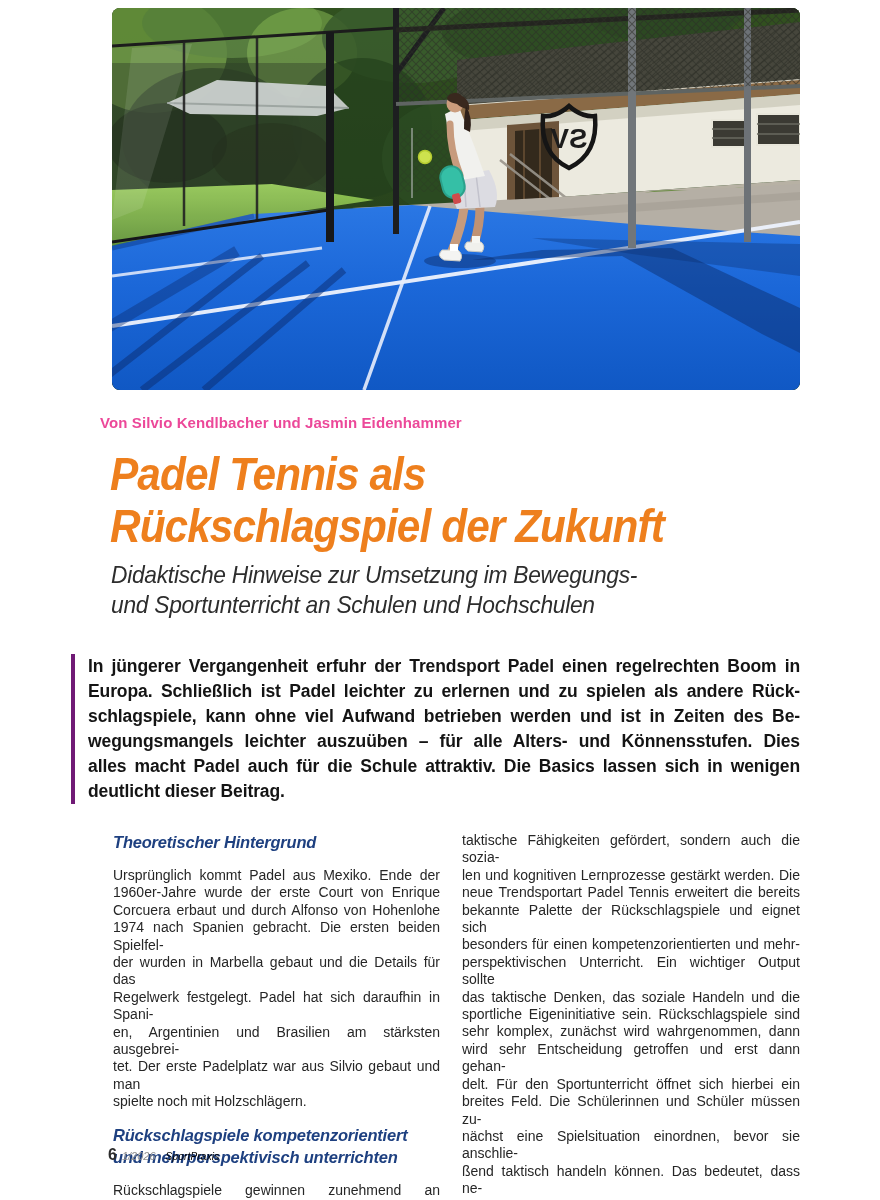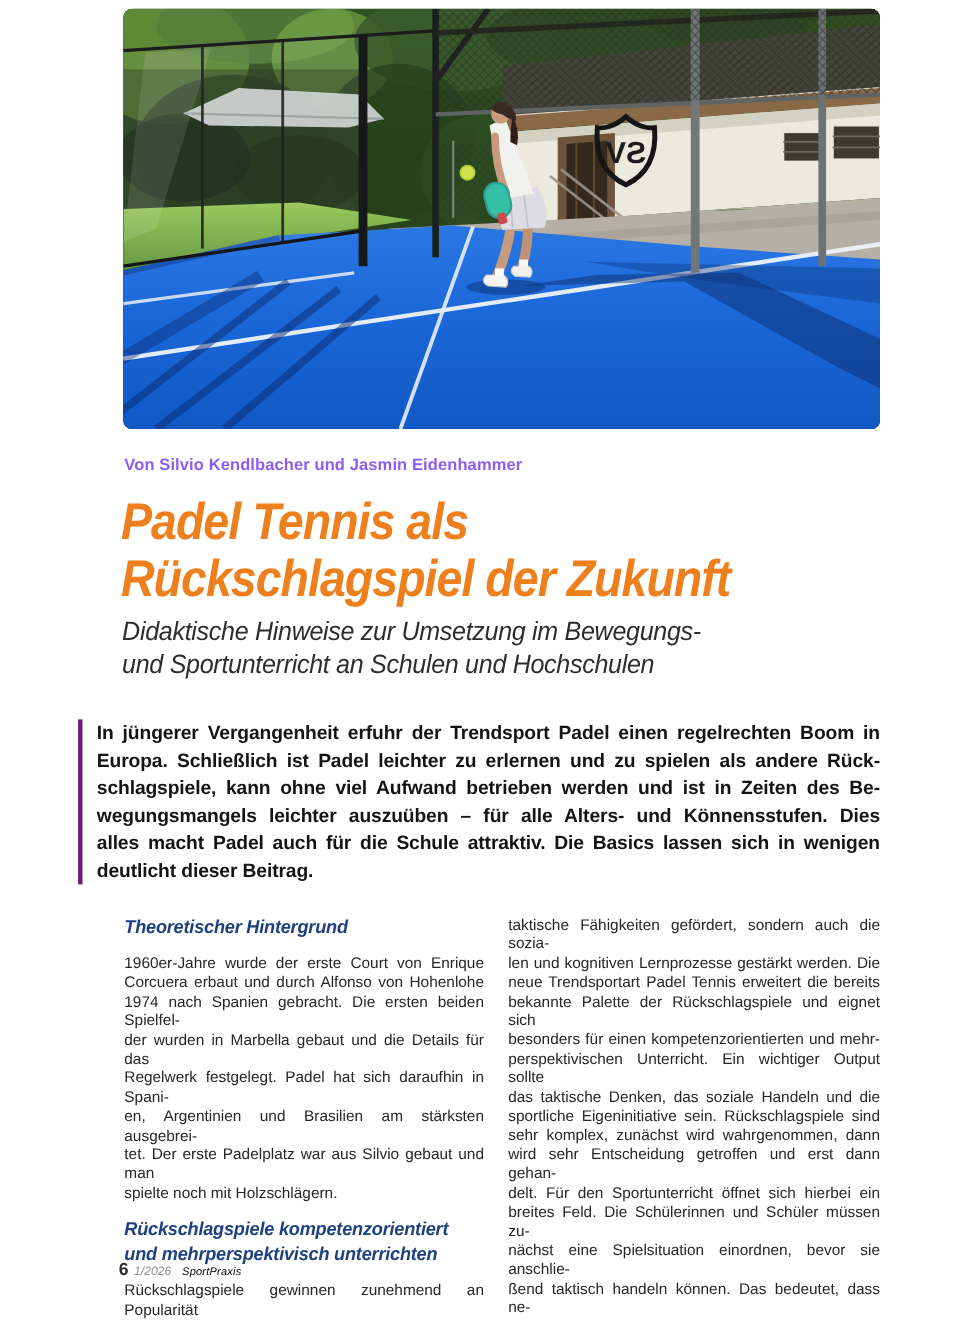--- a/index.html
+++ b/index.html
@@ -6,22 +6,22 @@
   .page {
     position:relative; width:880px; height:1200px; background:#ffffff;
     font-family:"Liberation Sans", sans-serif; overflow:hidden;
   }
   .photo {
     position:absolute; left:112px; top:8px; width:688px; height:382px;
     border-radius:8px; overflow:hidden; background:#2e4d26;
   }
   .photo svg { display:block; }
   .author {
-    position:absolute; left:113px; top:414px; width:600px;
-    font-size:15px; font-weight:700; color:#8b5cf6; letter-spacing:0.1px;
+    position:absolute; left:100px; top:414px; width:600px;
+    font-size:15px; font-weight:700; color:#ec4899; letter-spacing:0.1px;
   }
   .title {
     position:absolute; left:110px; top:448px; width:760px;
     color:#ee7f1d; font-style:italic; font-weight:700;
     font-size:47px; line-height:52px; letter-spacing:-1px;
     transform:scaleX(0.90); transform-origin:left top; white-space:nowrap;
   }
   .subtitle {
     position:absolute; left:111px; top:560px; width:740px;
     color:#2d2d2d; font-style:italic; font-weight:400;
@@ -202,20 +202,21 @@
       <div class="jline">Europa. Schließlich ist Padel leichter zu erlernen und zu spielen als andere Rück-</div>
       <div class="jline">schlagspiele, kann ohne viel Aufwand betrieben werden und ist in Zeiten des Be-</div>
       <div class="jline">wegungsmangels leichter auszuüben – für alle Alters- und Könnensstufen. Dies</div>
       <div class="jline">alles macht Padel auch für die Schule attraktiv. Die Basics lassen sich in wenigen</div>
       <div class="jline">deutlicht dieser Beitrag.</div>
     </div>
 
   <div class="col col-left">
     <div class="col-head head1">Theoretischer Hintergrund</div>
     <div class="para">
+        <div class="jline">Ursprünglich kommt Padel aus Mexiko. Ende der</div>
         <div class="jline">1960er-Jahre wurde der erste Court von Enrique</div>
         <div class="jline">Corcuera erbaut und durch Alfonso von Hohenlohe</div>
         <div class="jline">1974 nach Spanien gebracht. Die ersten beiden Spielfel-</div>
         <div class="jline">der wurden in Marbella gebaut und die Details für das</div>
         <div class="jline">Regelwerk festgelegt. Padel hat sich daraufhin in Spani-</div>
         <div class="jline">en, Argentinien und Brasilien am stärksten ausgebrei-</div>
         <div class="jline">tet. Der erste Padelplatz war aus Silvio gebaut und man</div>
         <div class="jline">spielte noch mit Holzschlägern.</div>
       </div>
     <div class="col-head head2">

